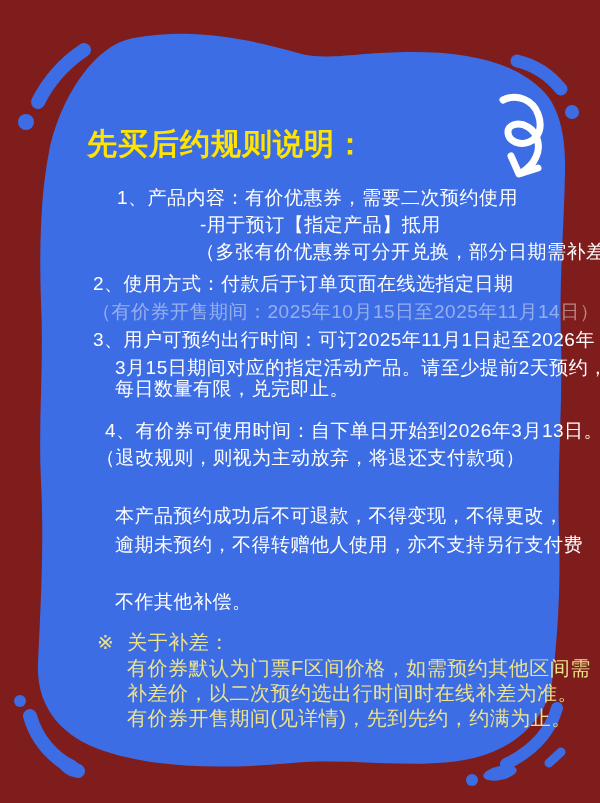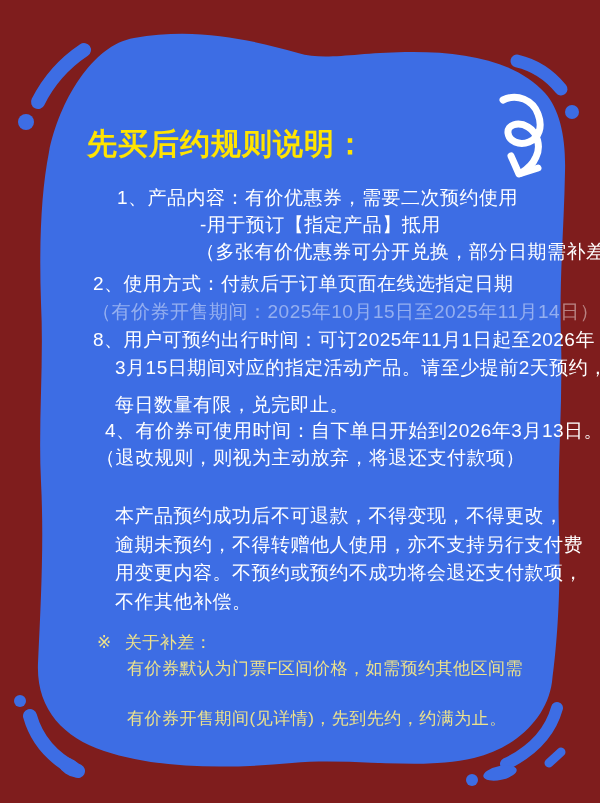--- a/index.html
+++ b/index.html
@@ -44,21 +44,21 @@
     line-height: 22px;
     color: #FFFFFF;
     letter-spacing: 0.5px;
     white-space: nowrap;
   }
   .line.faded {
     color: rgba(255,255,255,0.45);
   }
   .note-line {
     position: absolute;
-    font-size: 17px;
+    font-size: 20px;
     line-height: 21px;
     color: #EDE28C;
     letter-spacing: 0.5px;
     white-space: nowrap;
   }
   .note-head-gap { margin-left: 13px; }
 </style>
 </head>
 <body>
 
@@ -114,32 +114,32 @@
 
     <div class="card-title">先买后约规则说明：</div>
 
     <div class="line" style="top:187px; left:93px;margin-left:24px;">1、产品内容：有价优惠券，需要二次预约使用</div>
     <div class="line" style="top:214px; left:200px;">-用于预订【指定产品】抵用</div>
     <div class="line" style="top:241px; left:196px;">（多张有价优惠券可分开兑换，部分日期需补差※）</div>
 
     <div class="line" style="top:273px; left:93px;">2、使用方式：付款后于订单页面在线选指定日期</div>
     <div class="line faded" style="top:301px; left:92px;">（有价券开售期间：2025年10月15日至2025年11月14日）</div>
 
-    <div class="line" style="top:329px; left:93px;">8、用户可预约出行时间：可订2025年11月1日起至2026年</div>
+    <div class="line" style="top:329px; left:93px;">3、用户可预约出行时间：可订2025年11月1日起至2026年</div>
     <div class="line" style="top:357px; left:115px;">3月15日期间对应的指定活动产品。请至少提前2天预约，</div>
-    <div class="line" style="top:394px; left:115px;">每日数量有限，兑完即止。</div>
+    <div class="line" style="top:378px; left:115px;">每日数量有限，兑完即止。</div>
 
     <div class="line" style="top:420px; left:93px;margin-left:12px;">4、有价券可使用时间：自下单日开始到2026年3月13日。</div>
     <div class="line" style="top:447px; left:96px;">（退改规则，则视为主动放弃，将退还支付款项）</div>
 
     <div class="line" style="top:505px; left:115px;">本产品预约成功后不可退款，不得变现，不得更改，</div>
     <div class="line" style="top:534px; left:115px;">逾期未预约，不得转赠他人使用，亦不支持另行支付费</div>
-    <div class="line" style="top:562px; left:115px;">用变更内容。不预约或预约不成功将会退还支付款项，</div>
     <div class="line" style="top:591px; left:115px;">不作其他补偿。</div>
 
     <div class="note-line" style="top:632px; left:97px;">
       <span>※</span><span class="note-head-gap">关于补差：</span>
     </div>
     <div class="note-line" style="top:658px; left:127px;">有价券默认为门票F区间价格，如需预约其他区间需</div>
+    <div class="note-line" style="top:683px; left:127px;">补差价，以二次预约选出行时间时在线补差为准。</div>
     <div class="note-line" style="top:708px; left:127px;">有价券开售期间(见详情)，先到先约，约满为止。</div>
 
   </div>
 </div>
 
 </body></html>

